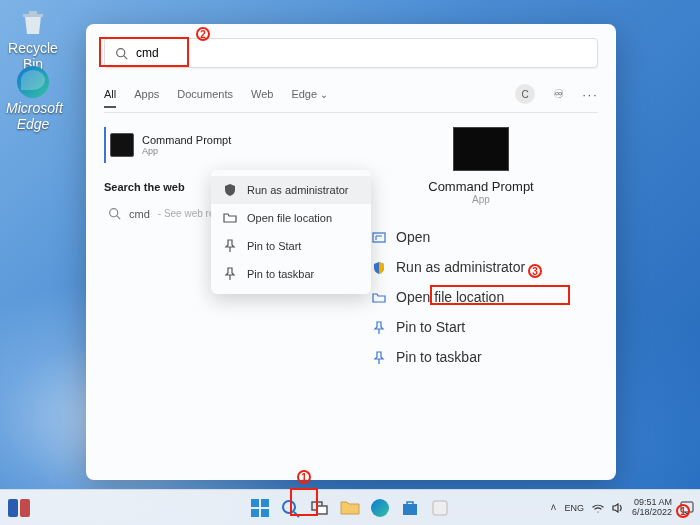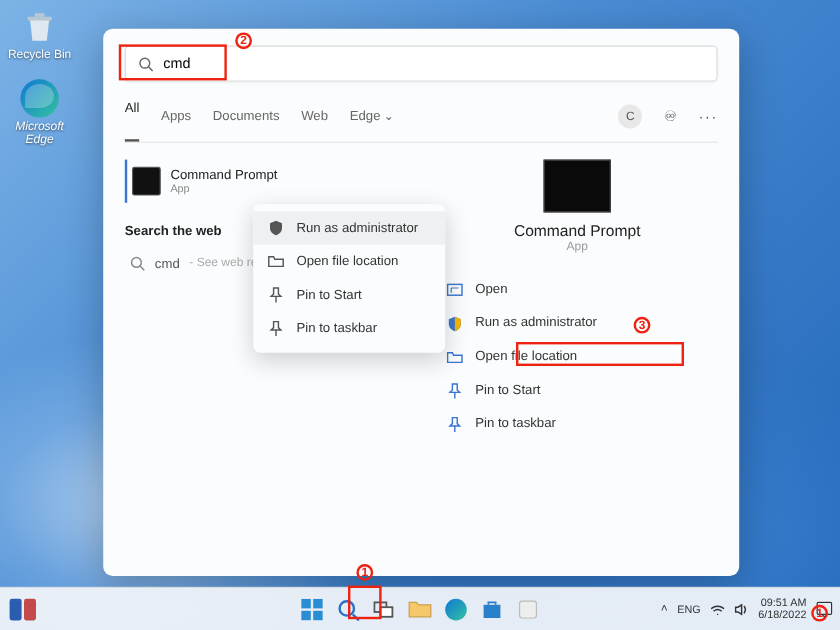--- a/index.html
+++ b/index.html
@@ -1,29 +1,29 @@
 <!DOCTYPE html>
 <html><head>
 <meta charset="utf-8">
 <style>
   * { margin: 0; padding: 0; box-sizing: border-box; font-family: "Segoe UI", sans-serif; }
   body { width: 700px; height: 525px; overflow: hidden; position: relative; background: linear-gradient(135deg, #7db3e6 0%, #4a8cd4 40%, #2066b8 100%); }
   .wallpaper { position: absolute; inset: 0; background: radial-gradient(ellipse 300px 200px at 120px 420px, rgba(255,255,255,0.6) 0%, rgba(179,213,245,0.3) 40%, transparent 70%), radial-gradient(ellipse 350px 250px at 580px 450px, rgba(60,130,210,0.8) 0%, transparent 60%), linear-gradient(135deg, #7db3e6 0%, #4a8cd4 40%, #2066b8 100%); }
-  .desktop-icon { position: absolute; width: 54px; text-align: center; color: #fff; font-size: 10px; text-shadow: 0 1px 2px rgba(0,0,0,0.6); }
+  .desktop-icon { position: absolute; width: 54px; text-align: center; color: #fff; font-size: 14px; text-shadow: 0 1px 2px rgba(0,0,0,0.6); }
   .desktop-icon .ico { width: 32px; height: 32px; margin: 0 auto 2px; }
   .recycle-bin .ico svg { width: 32px; height: 32px; }
   .edge .ico { background: linear-gradient(135deg,#0f78d4,#35c2a0); border-radius: 50%; position: relative; }
   .edge .ico::after { content:""; position:absolute; inset:4px 4px 8px 4px; background:#fff; border-radius:50% 50% 50% 0; opacity:0.25;}
   .search-panel { position: absolute; left: 86px; top: 24px; width: 530px; height: 456px; background: #fbfcfd; border-radius: 8px; box-shadow: 0 8px 32px rgba(0,0,0,0.25); padding: 14px 18px; }
   .search-box { height: 30px; background: #fff; border: 1px solid #ddd; border-radius: 4px; display: flex; align-items: center; padding: 0 10px; font-size: 12px; box-shadow: 0 1px 2px rgba(0,0,0,0.05); }
   .search-box .si { width: 13px; height: 13px; margin-right: 8px; }
   .search-box input { border: none; outline: none; flex: 1; font-size: 12px; background: transparent; }
   .tabs { margin-top: 16px; display: flex; align-items: center; gap: 18px; font-size: 11px; color: #666; border-bottom: 1px solid #e5e5e5; padding-bottom: 8px; }
   .tabs .tab { cursor: pointer; }
-  .tabs .tab.active { color: #222; border-bottom: 2px solid #555; padding-bottom: 20px; margin-bottom: -8px; }
+  .tabs .tab.active { color: #222; border-bottom: 2px solid #555; padding-bottom: 6px; margin-bottom: -8px; }
   .tabs .spacer { flex: 1; }
   .tabs .chevdown::after { content:" ⌄"; font-size:10px; }
   .tabs .circle { width: 20px; height: 20px; border-radius: 50%; background: #e8e8e8; display: flex; align-items: center; justify-content: center; font-size: 10px; color:#555; }
   .tabs .dots { font-size: 13px; letter-spacing: 1px; color:#555;}
   .body-split { display: flex; margin-top: 14px; gap: 0; }
   .left-col { width: 230px; }
   .section-title { font-size: 11px; font-weight: 600; color: #222; margin-bottom: 8px; }
   .result-item { display: flex; align-items: center; gap: 8px; padding: 6px 4px; border-left: 2px solid #3a76d0; margin-bottom: 4px; }
   .result-item .thumb { width: 24px; height: 24px; background: #111; border: 1px solid #555; border-radius: 2px; }
   .result-item .lines .t1 { font-size: 11px; color: #222; }
@@ -36,21 +36,21 @@
   .ctx { position: absolute; left: 211px; top: 170px; width: 160px; background: #fbfcfd; border-radius: 6px; box-shadow: 0 6px 20px rgba(0,0,0,0.18); padding: 6px 0; z-index: 5; }
   .ctx-item { display: flex; align-items: center; gap: 10px; padding: 7px 12px; font-size: 11px; color: #333; }
   .ctx-item:hover, .ctx-item.hover { background: #eef0f2; }
   .ctx-item .ci { width: 14px; height: 14px; display:flex; align-items:center; justify-content:center;}
   
   .detail { flex: 1; padding: 0 0 0 30px; }
   .detail .big-thumb { width: 56px; height: 44px; background: #0a0a0a; border: 1px solid #444; margin: 0 auto 8px; }
   .detail .app-name { font-size: 13px; text-align: center; color: #222; }
   .detail .app-sub { font-size: 10px; text-align: center; color: #999; margin-bottom: 18px; }
   .action-list { display: flex; flex-direction: column; gap: 2px; }
-  .action { display: flex; align-items: flex-start; gap: 10px; padding: 6px 8px; font-size: 11px; color: #333; }
+  .action { display: flex; align-items: flex-end; gap: 10px; padding: 6px 8px; font-size: 14px; color: #333; }
   .action .ai { width: 14px; height: 14px; display:flex; align-items:center; justify-content:center;}
   
   .taskbar { position: absolute; left: 0; right: 0; bottom: 0; height: 36px; background: rgba(244,246,250,0.92); border-top: 1px solid rgba(0,0,0,0.08); display: flex; align-items: center; }
   .taskbar .center { position: absolute; left: 50%; transform: translateX(-50%); display: flex; gap: 6px; }
   .taskbar .tb-icon { width: 24px; height: 24px; display:flex; align-items:center; justify-content:center; border-radius:3px;}
   .taskbar .tray { position: absolute; right: 6px; display: flex; align-items: center; gap: 8px; font-size: 9px; color: #333; }
   .taskbar .tray .clock { text-align: right; line-height: 1.1; }
   .taskbar .widgets { position:absolute; left:8px; width:22px; height:18px; display:flex; gap:2px;}
   .taskbar .widgets span{ flex:1; background:#2a5db0; border-radius:2px;}
   .taskbar .widgets span:last-child{ background:#c24a4a;}

